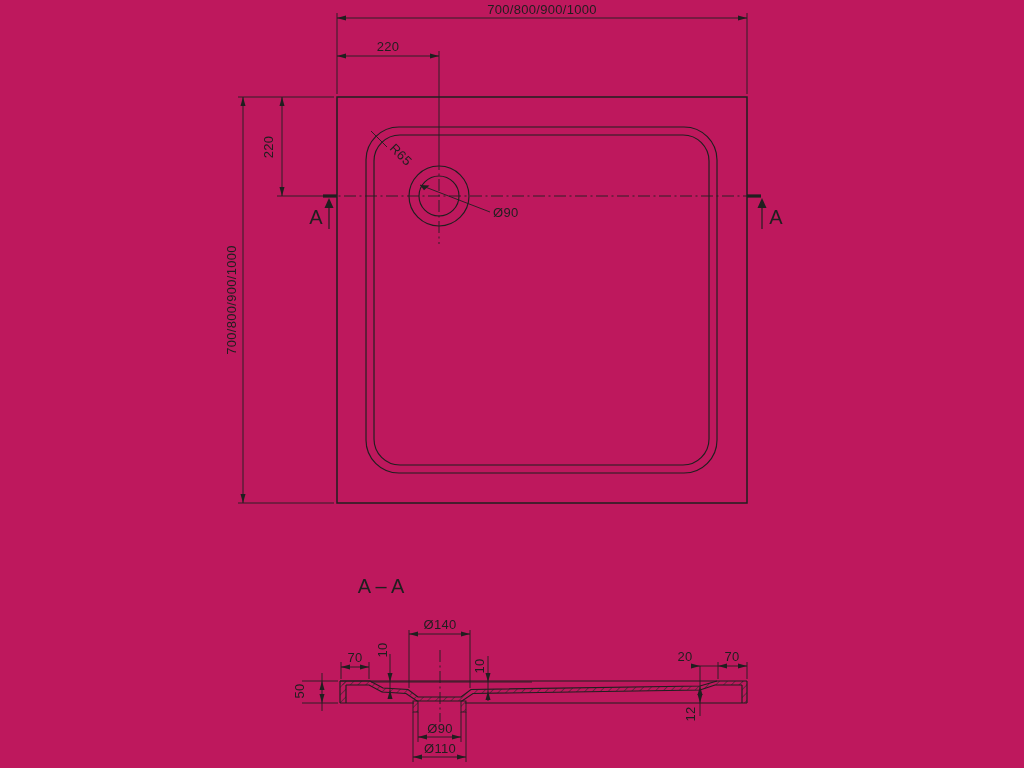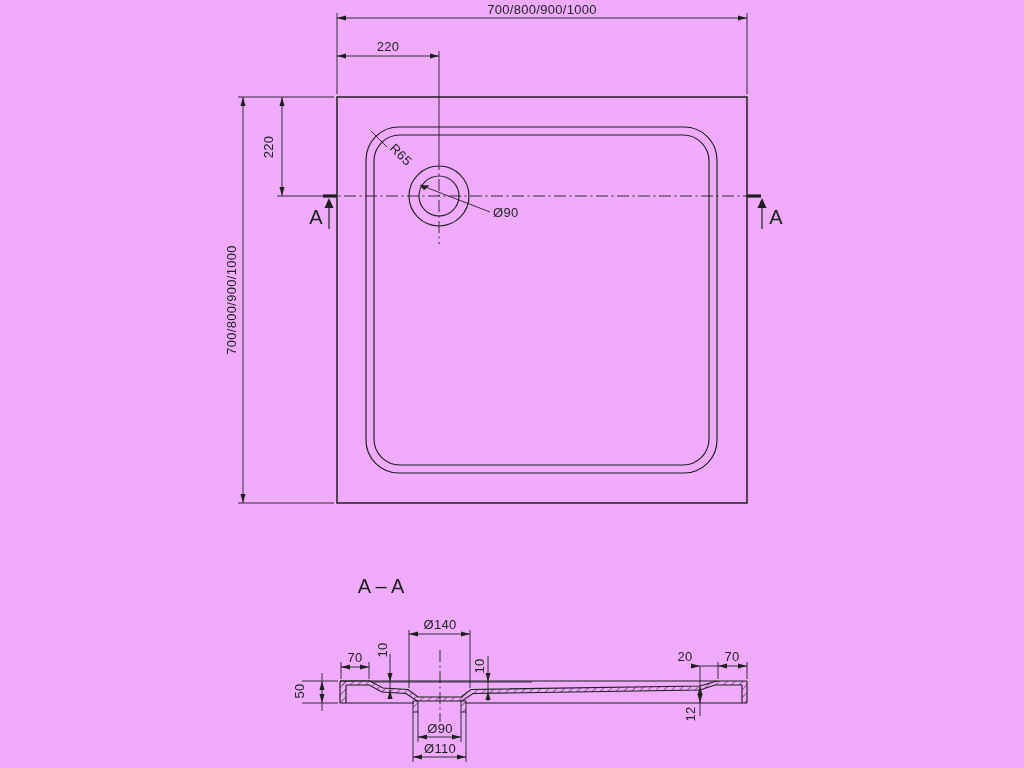--- a/index.html
+++ b/index.html
@@ -1,16 +1,16 @@
 <!DOCTYPE html>
 <html><head>
 <meta charset="utf-8">
 <style>
   html,body{margin:0;padding:0;background:#ffffff;}
-  .stage{width:1024px;height:768px;background:#f0abfc;position:relative;overflow:hidden;}
+  .stage{width:1024px;height:768px;background:#be185d;position:relative;overflow:hidden;}
   svg{display:block;}
   text{font-family:"Liberation Sans","DejaVu Sans",sans-serif;fill:#1f1f1f;}
   .dim{font-size:13px;letter-spacing:0.3px;}
   .big{font-size:20px;}
   .ln{stroke:#1f1f1f;fill:none;}
   .thin{stroke-width:0.9;}
   .mid{stroke-width:1.15;}
   .thick{stroke-width:1.5;}
   .cl{stroke:#1f1f1f;stroke-width:0.9;fill:none;stroke-dasharray:12 3.5 2 3.5;}
   .arr{fill:#1f1f1f;stroke:none;}

